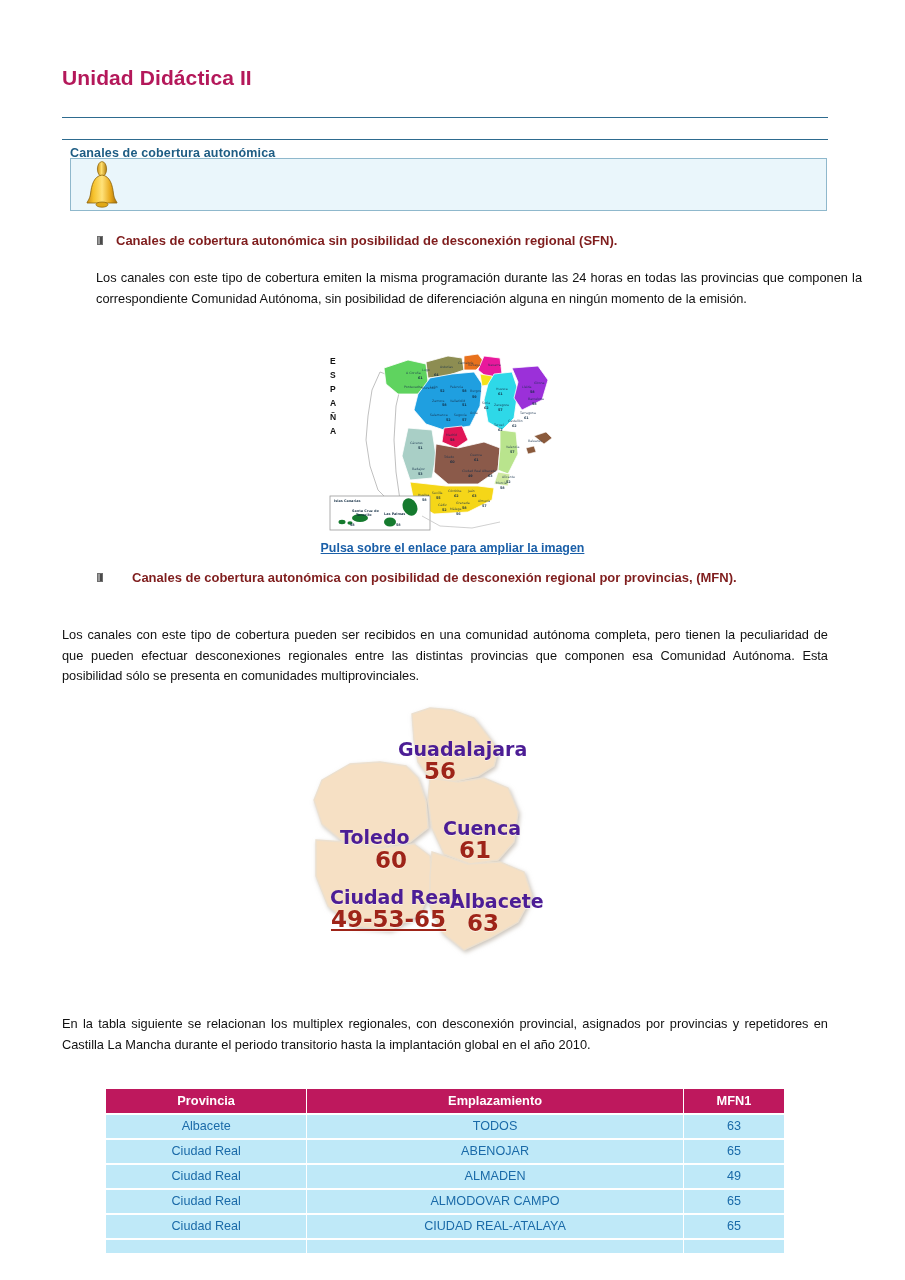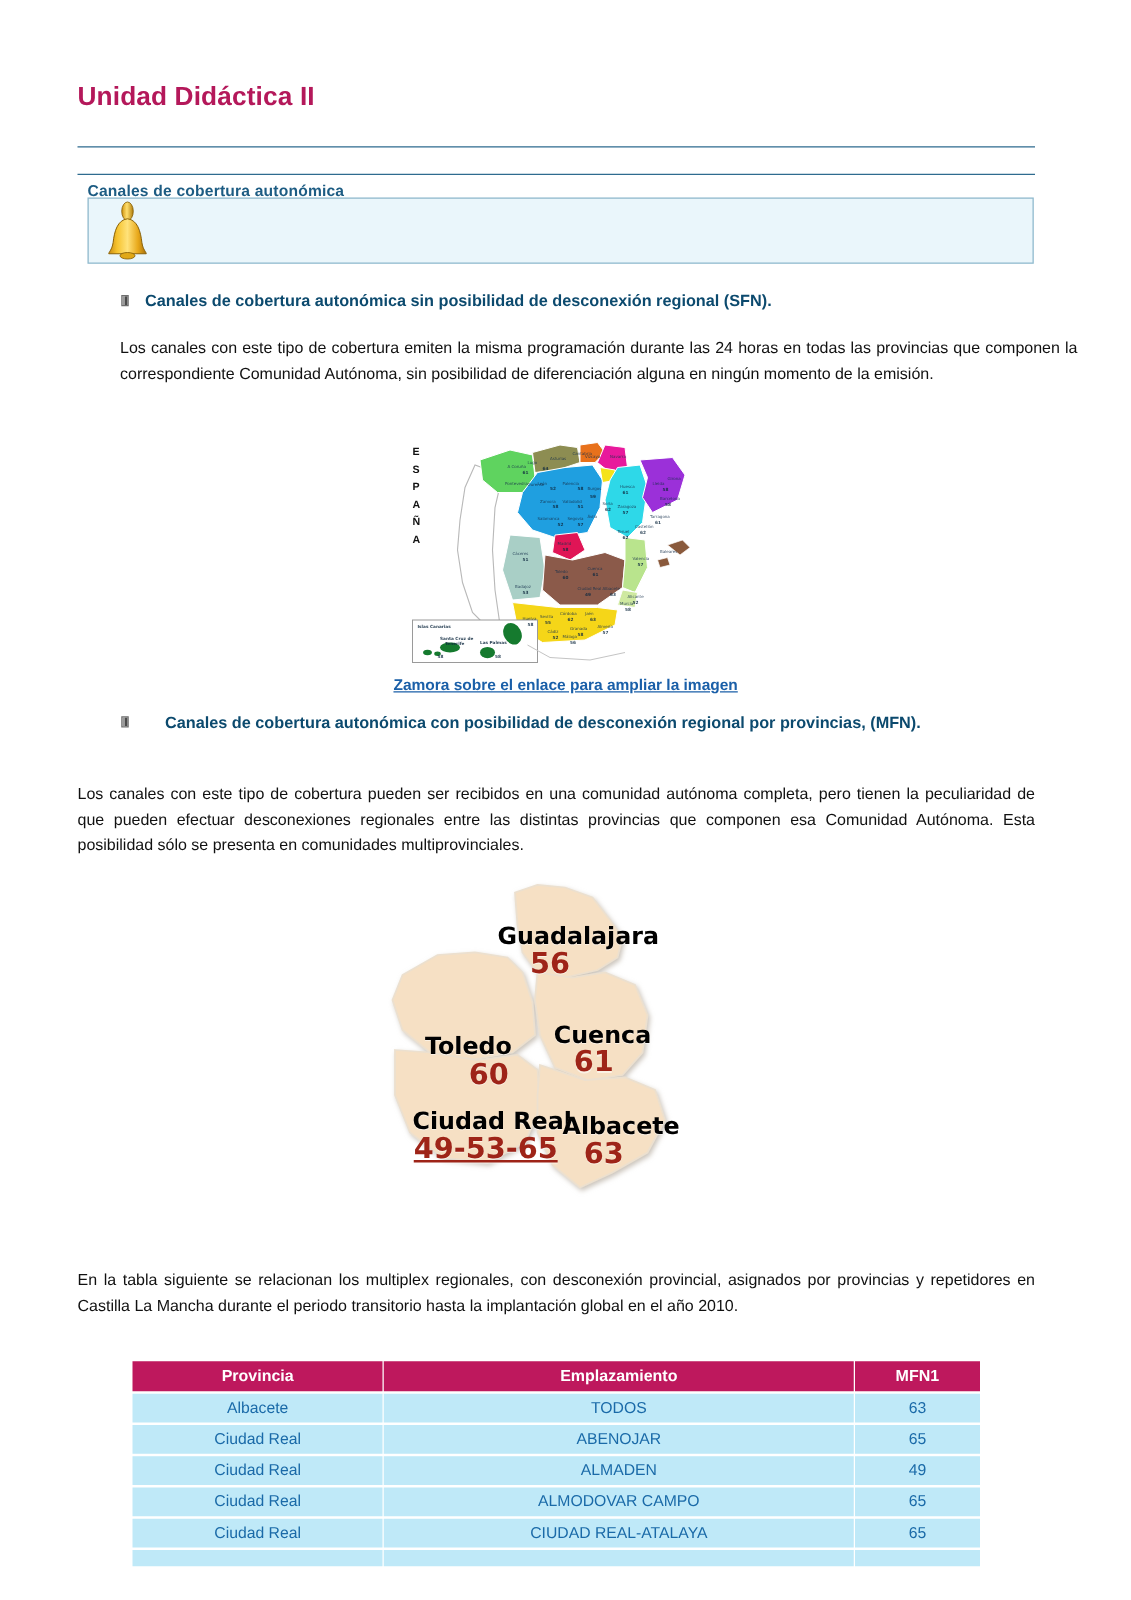--- a/index.html
+++ b/index.html
@@ -67,21 +67,21 @@
   .bullet-row{position:absolute;}
   .bullet-mark{
     position:absolute;left:0;top:5px;
     width:6px;height:9px;
     background:linear-gradient(to right,#9a9a9a 0 50%, #4a4a4a 50% 100%);
     border:1px solid #6e6e6e;
     box-sizing:border-box;
   }
   .bullet-text{
     position:absolute;left:19px;top:0;
-    font-size:13px;font-weight:bold;color:#0c4a6e;
+    font-size:13px;font-weight:bold;color:#7f1d1d;
     line-height:20px;
     text-align:justify;
   }
 
   
   .para{
     position:absolute;left:62px;
     width:766px;
     font-size:12.8px;
     line-height:20.5px;
@@ -110,21 +110,21 @@
   }
 
   
   .clm-wrap{
     position:absolute;left:302px;top:700px;width:260px;height:290px;
   }
   .clm-label{
     position:absolute;
     font-family:"DejaVu Sans", sans-serif;
     font-weight:bold;
-    color:#000000;
+    color:#4c1d95;
     text-shadow:0 1px 0 rgba(255,255,255,.55);
     white-space:nowrap;
   }
   .clm-num{
     position:absolute;
     font-family:"DejaVu Sans", sans-serif;
     font-weight:bold;
     color:#9e2418;
     text-shadow:0 1px 0 rgba(255,255,255,.55);
     white-space:nowrap;
@@ -337,21 +337,21 @@
     <div class="espana-letters">
       <span>E</span>
       <span>S</span>
       <span>P</span>
       <span>A</span>
       <span>Ñ</span>
       <span>A</span>
     </div>
   </div>
 
-  <a class="map-link">Zamora sobre el enlace para ampliar la imagen</a>
+  <a class="map-link">Pulsa sobre el enlace para ampliar la imagen</a>
 
   <div class="bullet-row" style="left:97px;top:568px;width:740px;">
     <span class="bullet-mark"></span>
     <span class="bullet-text" style="width:718px;margin-left:16px;">Canales de cobertura autonómica con posibilidad de desconexión regional por provincias, (MFN).</span>
   </div>
 
   <div class="para" style="top:625px;">Los canales con este tipo de cobertura pueden ser recibidos en una comunidad autónoma completa, pero tienen la peculiaridad de que pueden efectuar desconexiones regionales entre las distintas provincias que componen esa Comunidad Autónoma. Esta posibilidad sólo se presenta en comunidades multiprovinciales.</div>
 
   <div class="clm-wrap">
     <svg width="260" height="290" viewBox="0 0 260 290">

